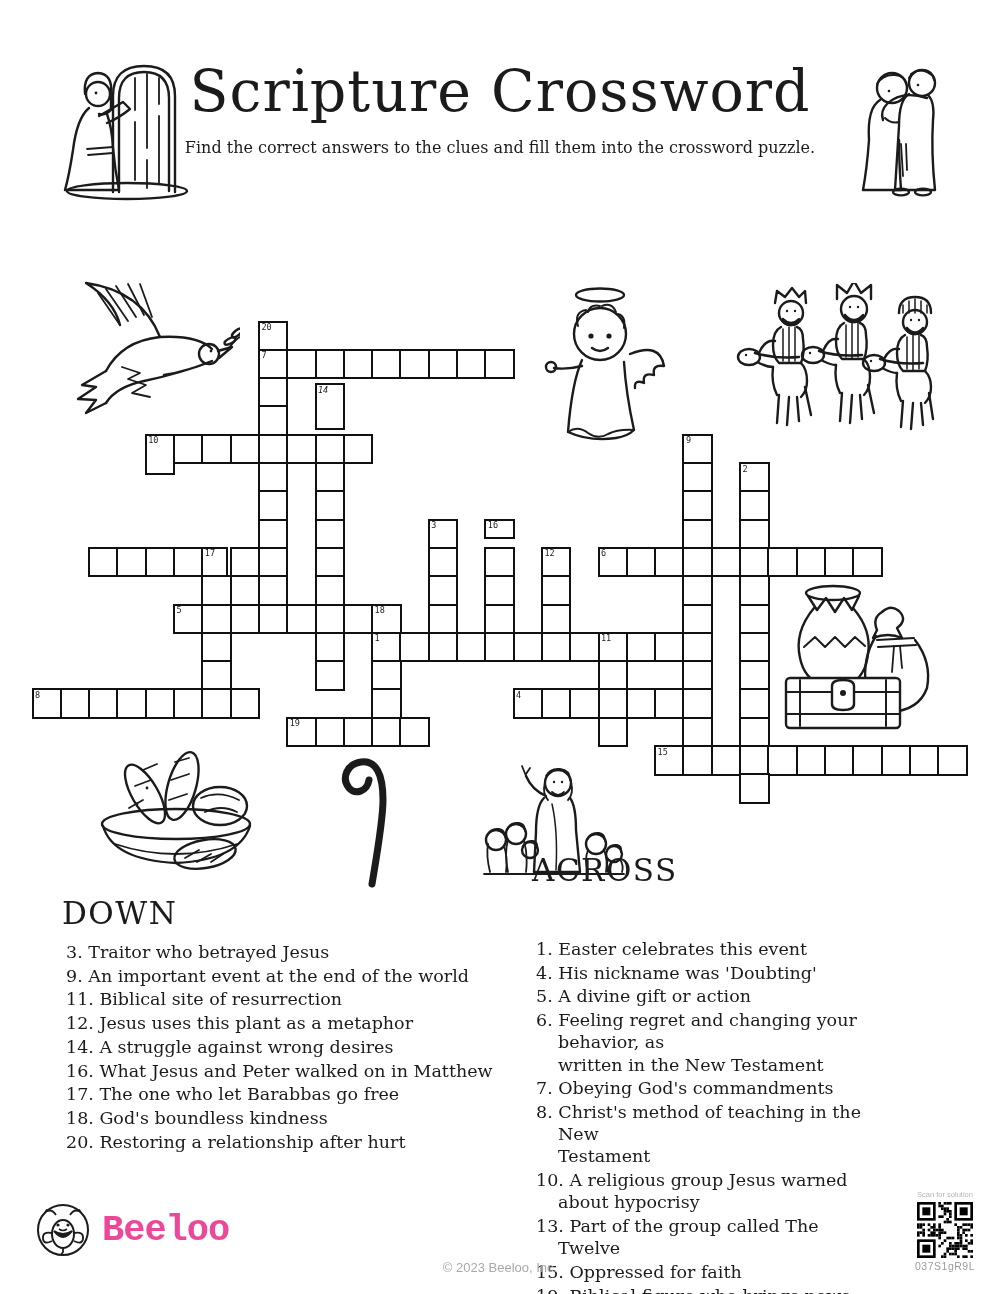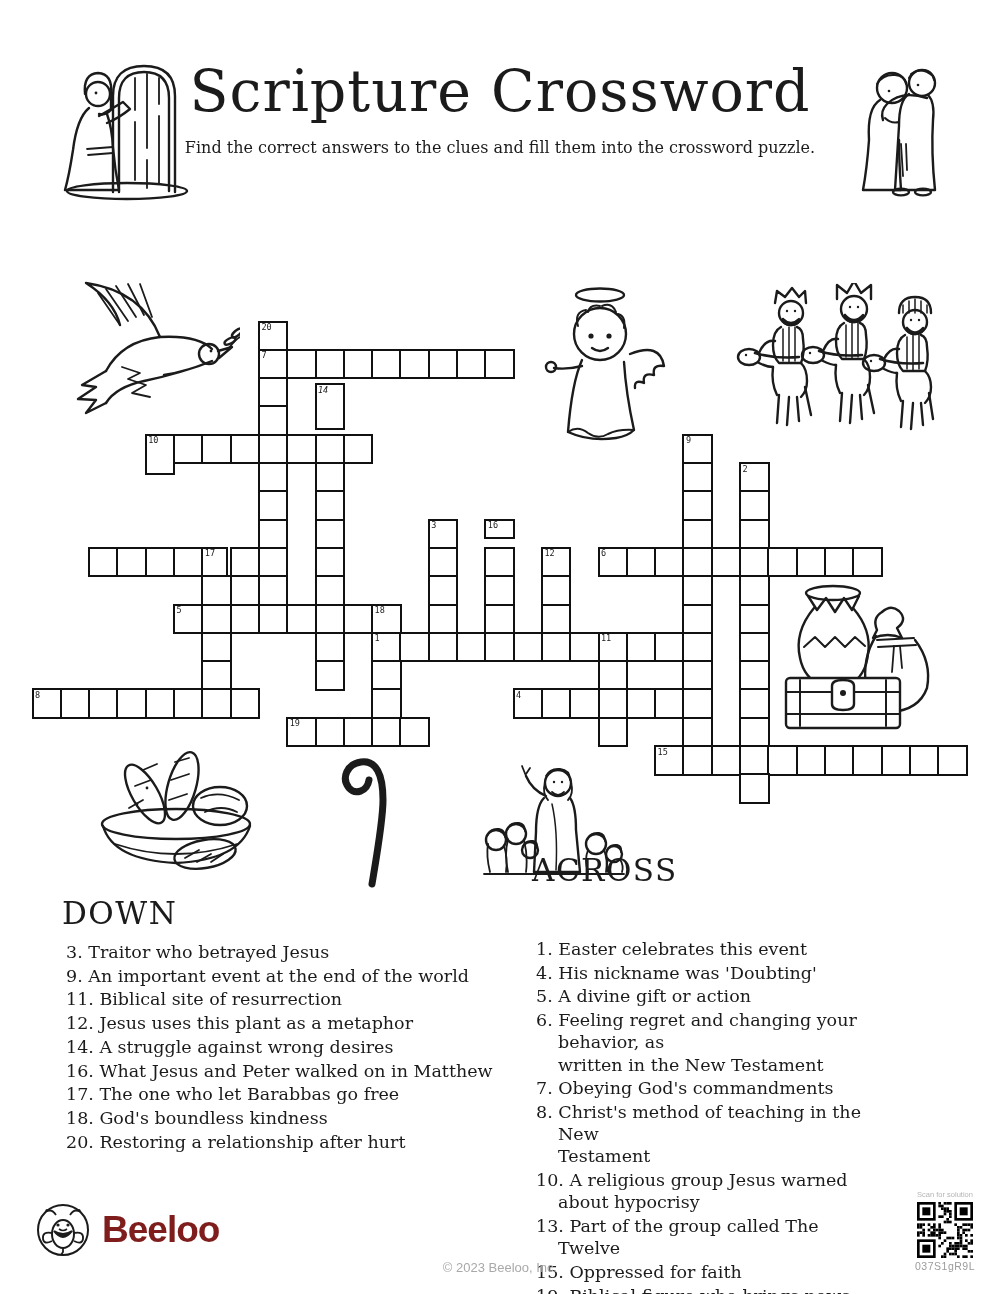--- a/index.html
+++ b/index.html
@@ -29,22 +29,22 @@
   }
   
   .clue-head{font-size:31px;letter-spacing:1.5px;font-weight:500;}
   .clue-list{font-size:17.5px;line-height:1.27;}
   .clue{
     padding-left:22px;text-indent:-22px;white-space:pre-line;
     margin:0 0 1.5px 0;
   }
   
   .brand-text{
-    font-family:Liberation Sans, sans-serif;font-weight:bold;
-    font-size:37px;letter-spacing:-1px;color:#7f1d1d;
+    font-family:Liberation Mono, monospace;font-weight:bold;
+    font-size:37px;letter-spacing:-1px;color:#ec4899;
   }
   .copyright{
     left:0;top:1260px;width:1000px;text-align:center;
     font-family:"Liberation Sans", sans-serif;font-size:13px;color:#a9a9a9;
   }
   .qr-label{
     font-family:"Liberation Sans", sans-serif;font-size:7.5px;color:#b5b5b5;
     text-align:center;width:60px;
   }
   .qr-code-id{

